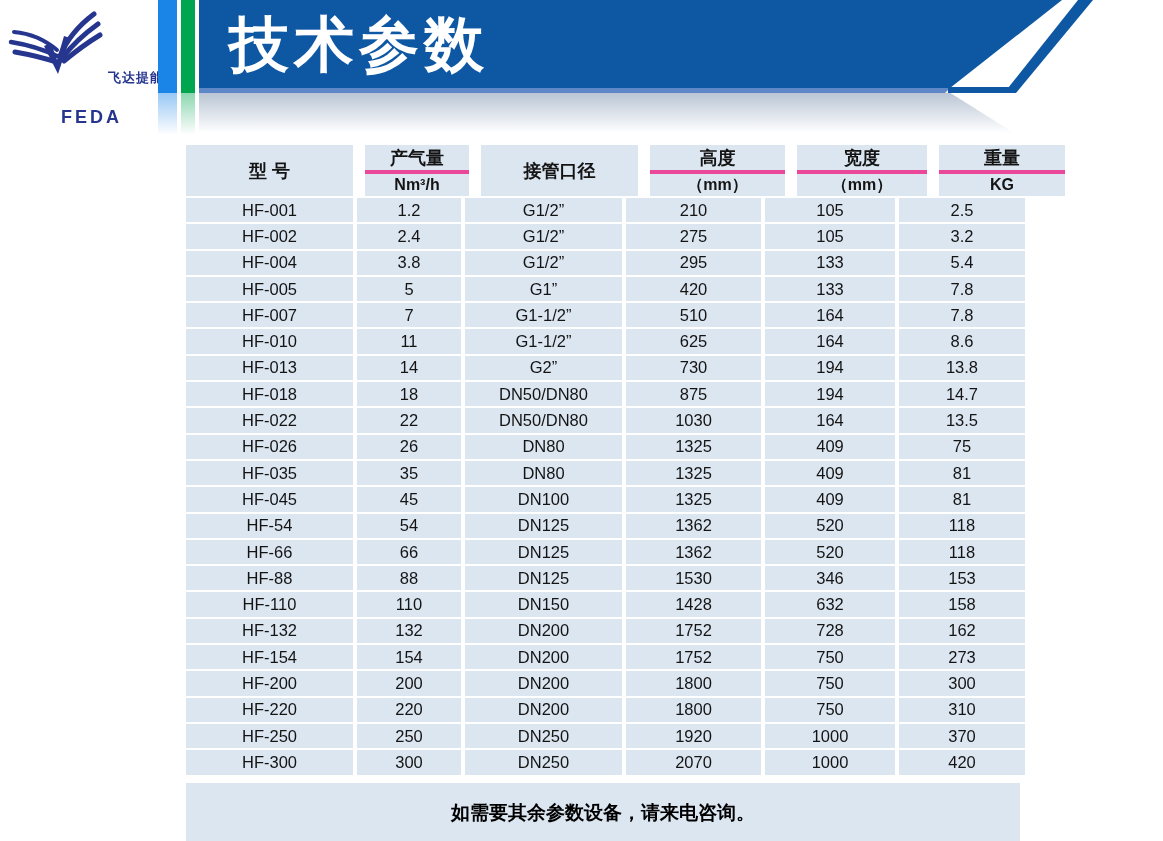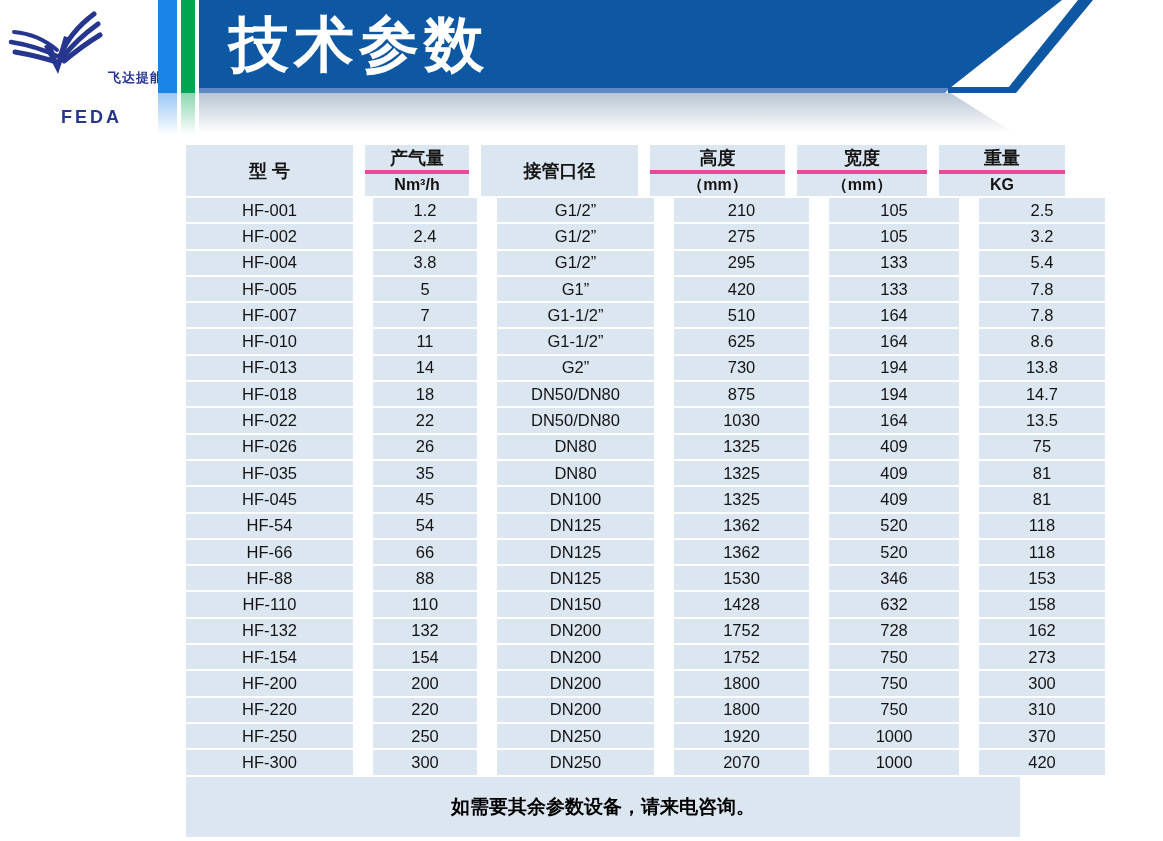--- a/index.html
+++ b/index.html
@@ -31,24 +31,24 @@
 
   
   .spec-table{position:absolute;left:186px;top:145px;width:834px;}
   .thead{display:grid;grid-template-columns:167px 104px 157px 135px 130px 126px;column-gap:12px;margin-bottom:2px;}
   .hcell{background:#dce6f1;height:51px;display:flex;flex-direction:column;color:#141414;}
   .hm{flex:1;display:flex;align-items:center;justify-content:center;font-size:18px;font-weight:bold;}
   .ht{height:25px;border-bottom:4px solid #ec4899;display:flex;align-items:center;justify-content:center;
     font-size:18px;font-weight:bold;}
   .hb{flex:1;display:flex;align-items:center;justify-content:center;font-size:16px;font-weight:bold;}
   .tbody{display:flex;flex-direction:column;row-gap:2px;}
-  .trow{display:grid;grid-template-columns:167px 104px 157px 135px 130px 126px;column-gap:20px;height:24.3px;}
+  .trow{display:grid;grid-template-columns:167px 104px 157px 135px 130px 126px;column-gap:4px;height:24.3px;}
   .tcell{background:#dce6f1;display:flex;align-items:center;justify-content:center;
     font-size:16.5px;color:#141414;}
-  .tfoot{margin-top:2px;height:60px;background:#dce6f1;display:flex;align-items:center;justify-content:center;}
+  .tfoot{margin-top:8px;height:60px;background:#dce6f1;display:flex;align-items:center;justify-content:center;}
   .tfoot span{font-size:19px;font-weight:bold;color:#000;}
 </style>
 </head>
 <body>
 
 <div class="slide">
 
   <div class="logo">
     <svg width="170" height="80" viewBox="0 0 170 80">
       <g fill="none" stroke="#26368f" stroke-linecap="round">

